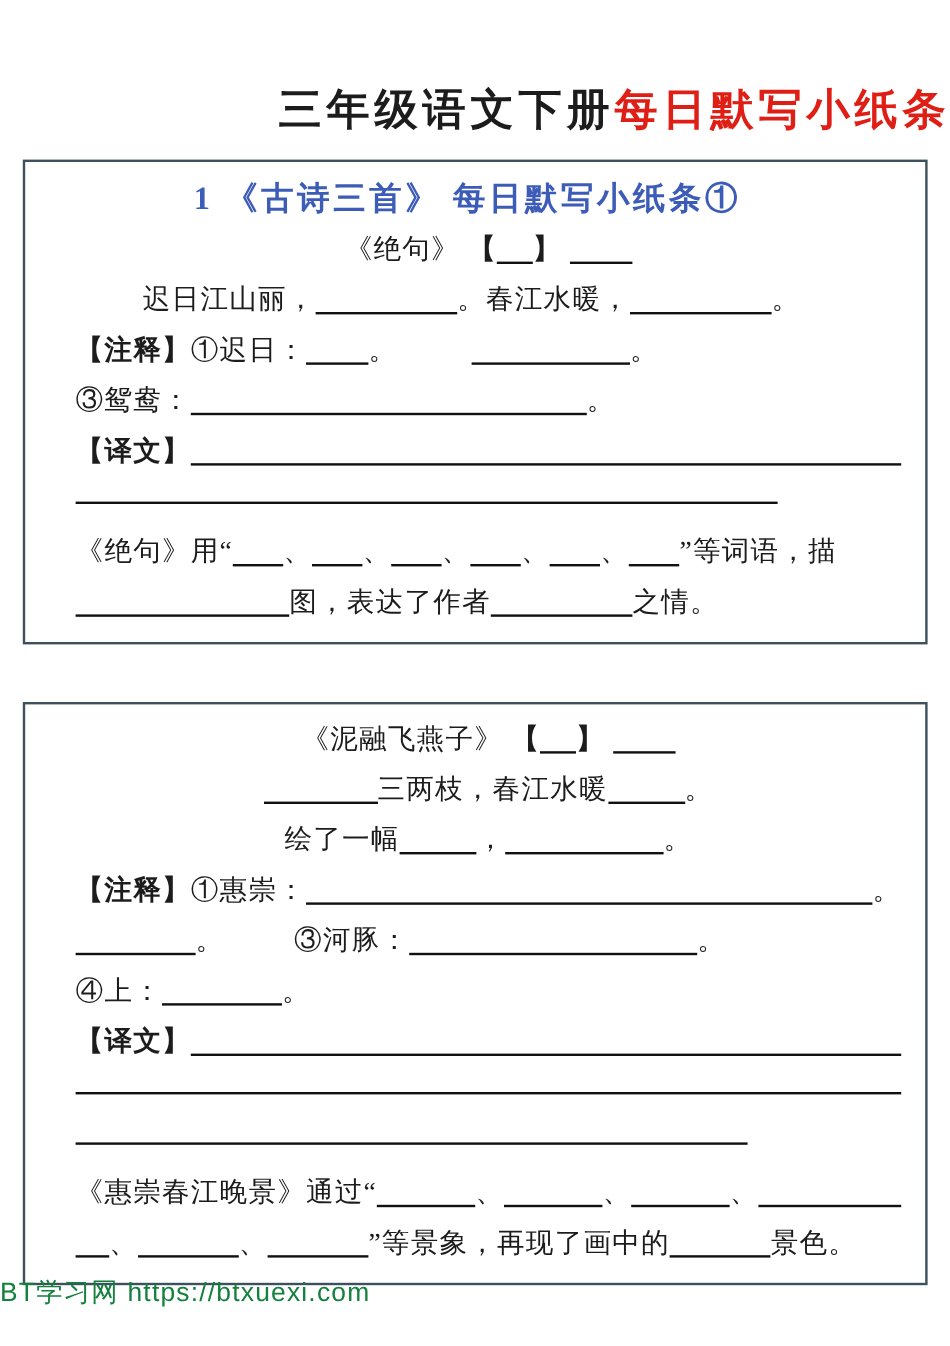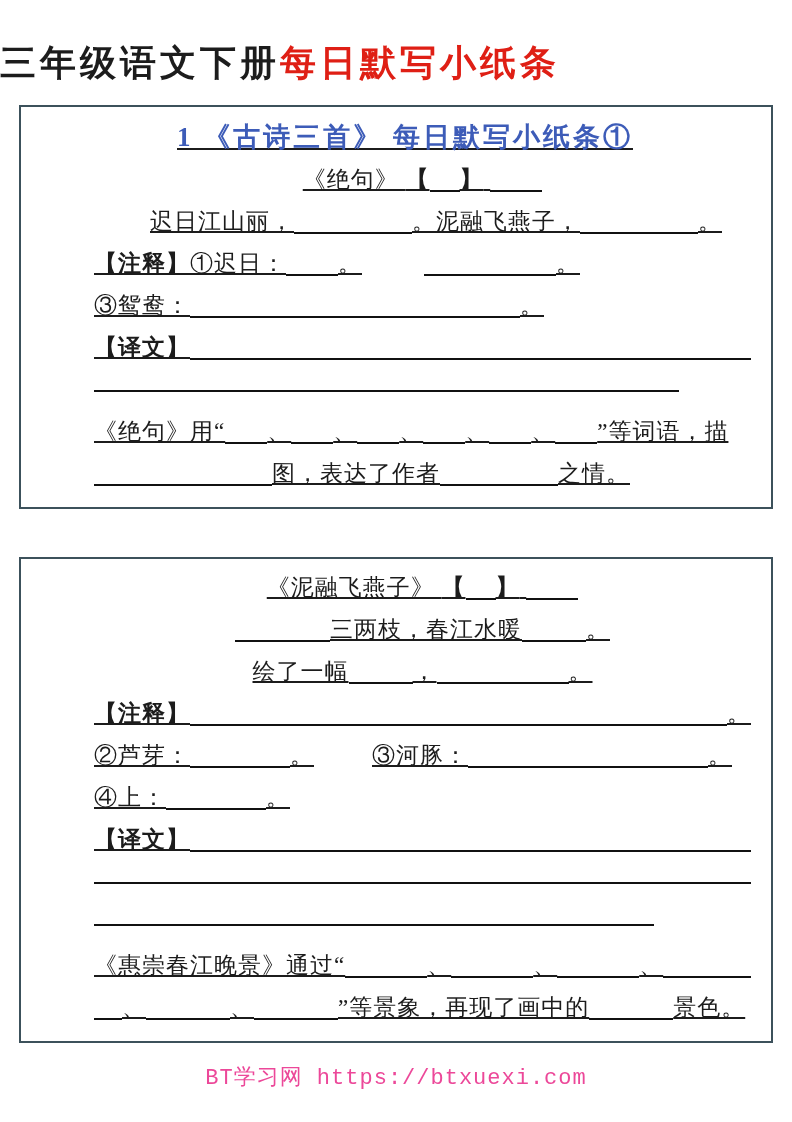--- a/index.html
+++ b/index.html
@@ -5,37 +5,37 @@
   html,body { margin:0; padding:0; }
   body {
     width:792px; height:1122px;
     background:#ffffff;
     position:relative;
     font-family:"Liberation Serif","DejaVu Serif",serif;
     color:#1c1c1c;
     overflow:hidden;
   }
   .page-title {
-    text-align:left;
+    text-align:right;
     padding-top:42px;
     font-size:36px;
     font-weight:bold;
     letter-spacing:4px;
     line-height:1.2;
     white-space:nowrap;
+    margin-top:28px;
   }
   .page-title .t-red { color:#df1f15; }
   .card {
     border:2px solid #3c515b;
     margin:0 19px;
-    padding:8px 20px 12px 38px;
+    padding:8px 20px 12px 7px;
     background:#ffffff;
     box-sizing:border-box;
     width:754px;
-    text-decoration:underline;
   }
   .card.first { margin-top:20px; }
   .card.second { margin-top:48px; }
   .card-heading {
     text-align:center;
     color:#3d5cb8;
     font-size:27px;
     font-weight:bold;
     letter-spacing:3px;
     line-height:44px;
@@ -62,24 +62,24 @@
     position:relative;
     top:5px;
     flex:0 1 auto;
   }
   .seg-blank.fill { flex:1 1 auto; }
   .seg-space { display:inline-block; flex:0 1 auto; }
   .footer {
     position:absolute;
     left:0; right:0;
     top:1062px;
-    text-align:center;
-    color:#ec4899;
+    text-align:left;
+    color:#15803d;
     font-size:22px;
-    font-family:Liberation Mono, monospace;
+    font-family:Liberation Sans, sans-serif;
     letter-spacing:1px;
   }
 </style>
 </head>
 <body>
 
 <div class="page-title">
   <span class="t-black">三年级语文下册</span><span class="t-red">每日默写小纸条</span>
 </div>
 
@@ -89,21 +89,21 @@
       <span class="seg-text">《绝句》 </span>
       <span class="seg-text bold">【</span>
       <span class="seg-blank" style="width: 30px;"></span>
       <span class="seg-text bold">】</span>
       <span class="seg-text"> </span>
       <span class="seg-blank" style="width: 52px;"></span>
     </div>
   <div class="line indent">
       <span class="seg-text">迟日江山丽，</span>
       <span class="seg-blank" style="width: 118px;"></span>
-      <span class="seg-text">。泥融飞燕子，</span>
+      <span class="seg-text">。春江水暖，</span>
       <span class="seg-blank" style="width: 118px;"></span>
       <span class="seg-text">。</span>
     </div>
   <div class="line">
       <span class="seg-text bold">【注释】</span>
       <span class="seg-text">①迟日：</span>
       <span class="seg-blank" style="width: 52px;"></span>
       <span class="seg-text">。</span>
       <span class="seg-space" style="width: 62px;"></span>
       <span class="seg-blank" style="width: 132px;"></span>
@@ -161,25 +161,25 @@
     </div>
   <div class="line center">
       <span class="seg-text">绘了一幅</span>
       <span class="seg-blank" style="width: 64px;"></span>
       <span class="seg-text">，</span>
       <span class="seg-blank" style="width: 132px;"></span>
       <span class="seg-text">。</span>
     </div>
   <div class="line">
       <span class="seg-text bold">【注释】</span>
-      <span class="seg-blank fill"></span>
-      <span class="seg-text">。</span>
-    </div>
-  <div class="line">
-      <span class="seg-text">②芦芽：</span>
+      <span class="seg-text">①惠崇：</span>
+      <span class="seg-blank fill"></span>
+      <span class="seg-text">。</span>
+    </div>
+  <div class="line">
       <span class="seg-blank" style="width: 100px;"></span>
       <span class="seg-text">。</span>
       <span class="seg-space" style="width: 58px;"></span>
       <span class="seg-text">③河豚：</span>
       <span class="seg-blank" style="width: 240px;"></span>
       <span class="seg-text">。</span>
     </div>
   <div class="line">
       <span class="seg-text">④上：</span>
       <span class="seg-blank" style="width: 100px;"></span>

